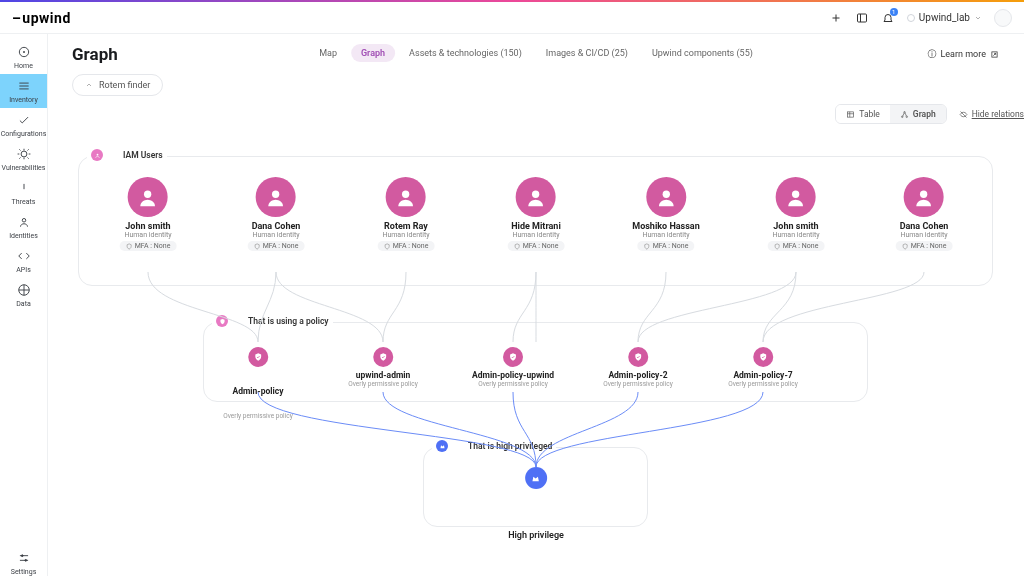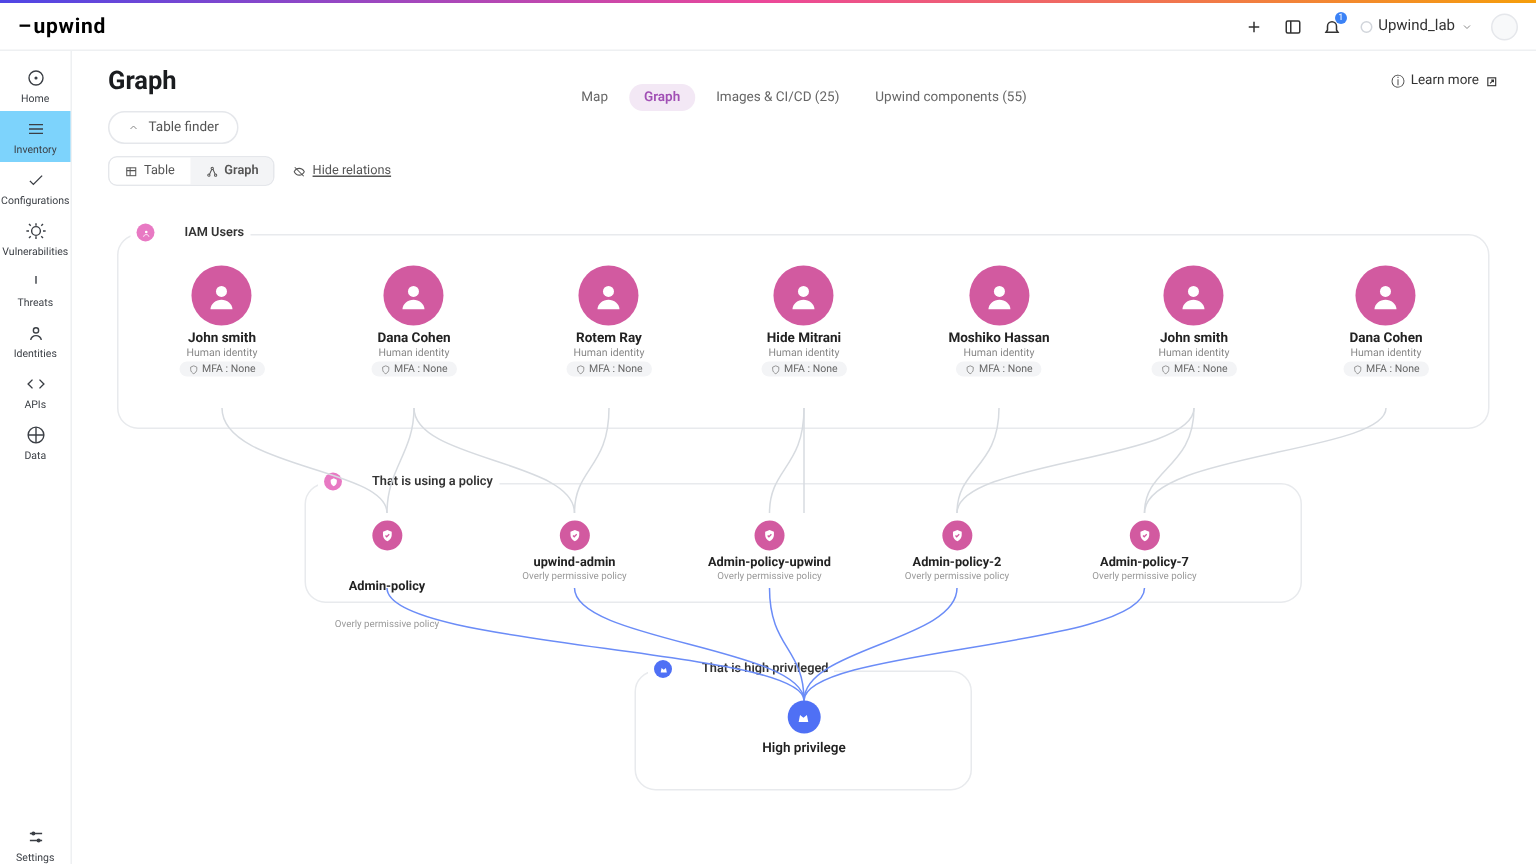--- a/index.html
+++ b/index.html
@@ -22,30 +22,30 @@
   .sidebar { width:48px; border-right:1px solid #eef0f2; display:flex; flex-direction:column; align-items:center; padding-top:6px; }
   .side-spacer { flex:1; }
   .side-item { display:flex; flex-direction:column; align-items:center; gap:2px; padding:4px 0; width:100%; cursor:pointer; font-size:7px; color:#3b3f45; }
   .side-item.active { background:#7dd3fc; }
   .side-icon { width:16px; height:16px; display:flex; align-items:center; justify-content:center; }
   .side-icon svg { width:14px; height:14px; stroke:#3b3f45; fill:none; stroke-width:1.6; }
 
   .main { flex:1; position:relative; overflow:hidden; }
   .page-header { display:flex; align-items:center; justify-content:space-between; padding:10px 24px 0 24px; }
   .page-title { font-size:17px; font-weight:700; color:#1a1c1f; }
-  .tabs { display:flex; gap:4px; font-size:9px; color:#666; position:absolute; left:50%; transform:translateX(-50%); top:10px;margin-top:12px; }
+  .tabs { display:flex; gap:4px; font-size:9px; color:#666; position:absolute; left:50%; transform:translateX(-50%); top:10px; }
   .tab { padding:4px 10px; border-radius:12px; cursor:pointer; white-space:nowrap; }
   .tab.active { background:#f3e8f5; color:#a14fb5; font-weight:600; }
   .learn-more { font-size:9px; color:#333; display:flex; align-items:center; gap:4px; cursor:pointer; border:1px solid transparent; }
   .learn-more::before { content:"\24D8"; font-size:9px; }
 
   .finder-btn { margin:10px 0 0 24px; display:inline-flex; align-items:center; gap:6px; border:1px solid #e5e7eb; border-radius:16px; padding:5px 12px; font-size:9px; color:#555; cursor:pointer; background:#fff; }
   .finder-btn svg { width:8px; height:8px; stroke:#888; fill:none; stroke-width:2; }
 
-  .view-row { display:flex; align-items:center; gap:12px; margin:8px 0 0 24px; }
+  .view-row { display:flex; align-items:center; gap:12px; margin:8px 0 0 24px;justify-content:flex-end; }
   .seg { display:flex; border:1px solid #e5e7eb; border-radius:6px; overflow:hidden; font-size:8.5px; }
   .seg-btn { padding:4px 10px; display:flex; align-items:center; gap:4px; cursor:pointer; color:#555; background:#fff; }
   .seg-btn.active { background:#f3f4f6; font-weight:600; }
   .seg-btn svg { width:9px; height:9px; stroke:#555; fill:none; stroke-width:1.8; }
   .hide-rel { font-size:8.5px; color:#555; text-decoration:underline; display:flex; align-items:center; gap:4px; cursor:pointer; }
   .hide-rel svg { width:9px; height:9px; stroke:#555; fill:none; stroke-width:1.8; }
 
   .canvas { position:relative; width:100%; height:420px; margin-top:8px; }
   .canvas svg.edges { position:absolute; inset:0; width:100%; height:100%; }
 
@@ -201,29 +201,30 @@
         <span>Learn more</span>
         <svg viewBox="0 0 24 24" width="9" height="9" style="stroke:#333;fill:none;stroke-width:2">
             <rect x="5" y="5" width="14" height="14"></rect>
             <path d="M9 15l6-6M11 9h4v4"></path>
           </svg>
       </div>
     </div>
     <div class="tabs">
       <div class="tab">Map</div>
       <div class="tab active">Graph</div>
+      <div class="tab">Assets &amp; technologies (150)</div>
       <div class="tab">Images &amp; CI/CD (25)</div>
       <div class="tab">Upwind components (55)</div>
     </div>
 
     <div class="finder-btn">
       <svg viewBox="0 0 24 24">
           <path d="M6 15l6-6 6 6"></path>
         </svg>
-      <span>Table finder</span>
+      <span>Rotem finder</span>
     </div>
 
     <div class="view-row">
       <div class="seg">
         <div class="seg-btn">
           <svg viewBox="0 0 24 24">
               <rect x="4" y="5" width="16" height="14"></rect>
               <path d="M4 10h16M10 5v14"></path>
             </svg>
           <span>Table</span>
@@ -462,21 +463,21 @@
               <svg viewBox="0 0 24 24">
                 <path d="M12 3l7 3v5c0 5-3 8-7 10-4-2-7-5-7-10V6z"></path>
                 <path d="M9 12l2 2 4-4" fill="none" stroke="#d25aa0" stroke-width="2"></path>
               </svg>
             </div>
             <div class="policy-title">Admin-policy-7</div>
             <div class="policy-sub">Overly permissive policy</div>
           </div>
         </div>
 
-      <div class="node" style="left:488px;top:335px;">
+      <div class="node" style="left:488px;top:335px;gap:36px;">
         <div class="priv-icon">
             <svg viewBox="0 0 24 24">
               <path d="M5 18l2-10 5 4 5-4 2 10z"></path>
             </svg>
           </div>
         <div class="priv-title">High privilege</div>
       </div>
     </div>
   </div>
 </div>

